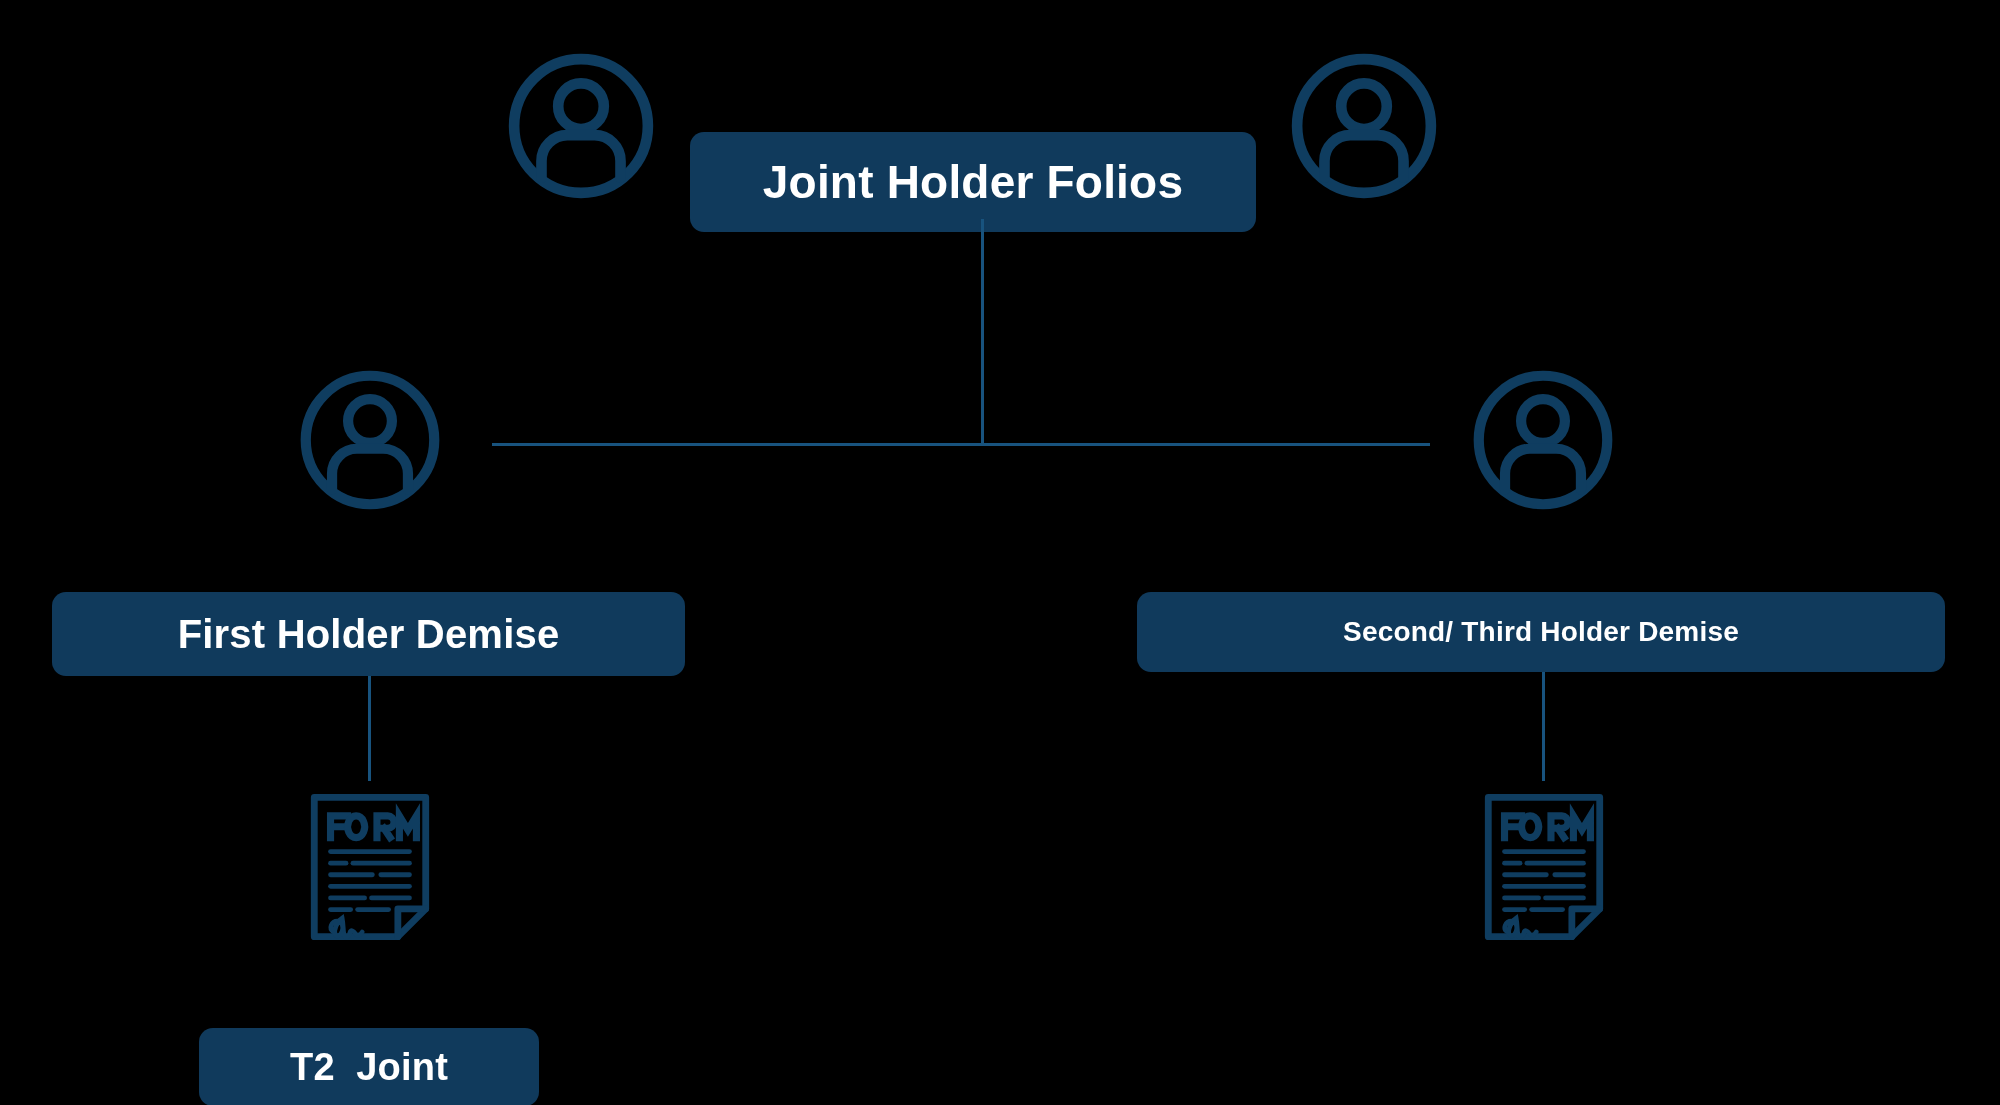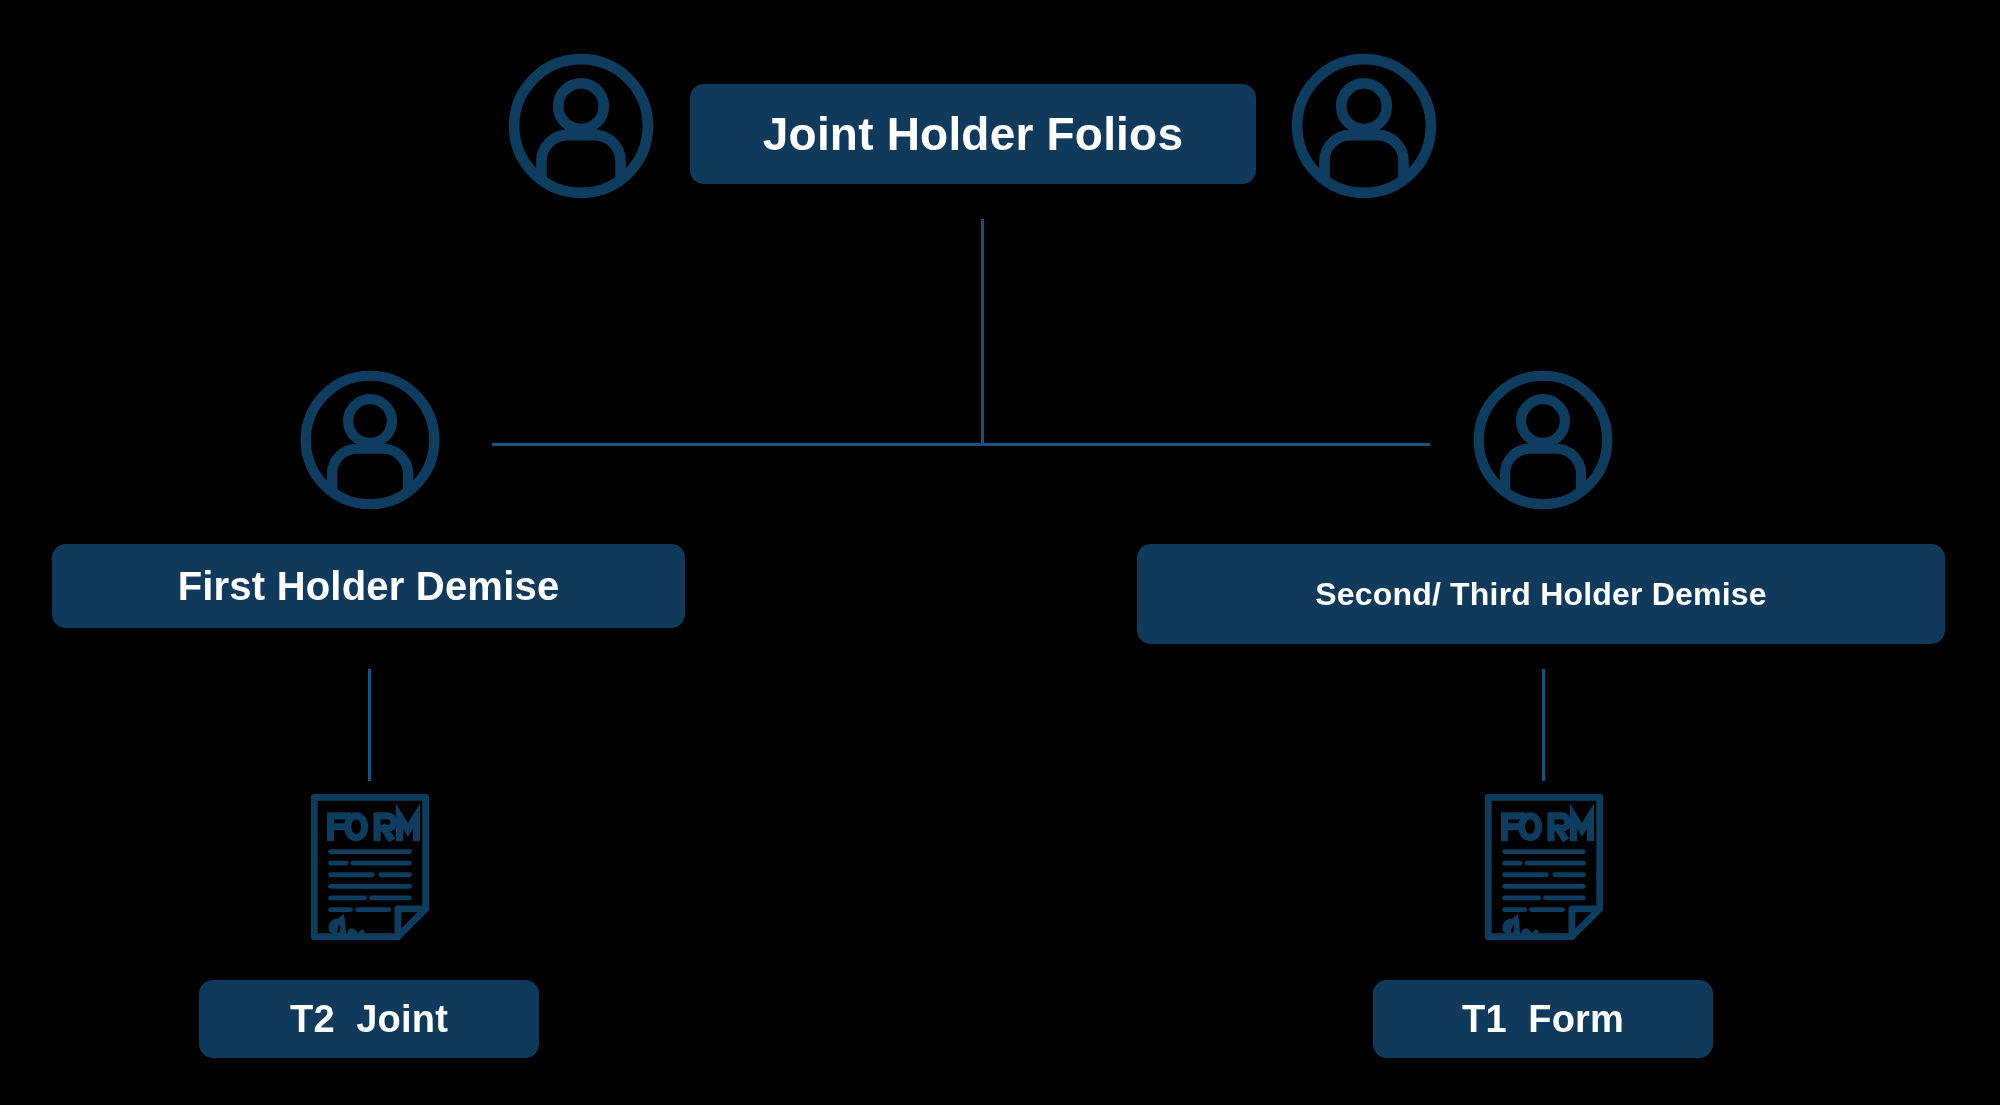--- a/index.html
+++ b/index.html
@@ -24,20 +24,21 @@
     color: #FFFFFF;
     display: flex;
     align-items: center;
     justify-content: center;
     border-radius: 14px;
     font-weight: bold;
     letter-spacing: 0.2px;
     white-space: pre;
     box-sizing: border-box;
     text-align: center;
+    margin-top: 48px;
   }
   .icon {
     position: absolute;
   }
   .icon svg {
     display: block;
     width: 100%;
     height: 100%;
   }
   .connector {
@@ -66,22 +67,22 @@
   #mid-person-left  { left: 297px;  top: 367px; width: 146px; height: 146px; }
   #mid-person-right { left: 1470px; top: 367px; width: 146px; height: 146px; }
 
   #label-first-holder {
     left: 52px;  top: 544px;
     width: 633px; height: 84px;
     font-size: 40px;
   }
   #label-second-third-holder {
     left: 1137px; top: 544px;
-    width: 808px; height: 100px;
-    font-size: 32px;
+    width: 808px; height: 80px;
+    font-size: 28px;
   }
 
   
   #form-icon-left  { left: 305px;  top: 788px; width: 130px; height: 158px; }
   #form-icon-right { left: 1479px; top: 788px; width: 130px; height: 158px; }
 
   #label-t2-form {
     left: 199px; top: 980px;
     width: 340px; height: 78px;
     font-size: 38px;
@@ -197,15 +198,14 @@
       </g>
       <g fill="none" stroke="#0F3D60" stroke-width="3" stroke-linecap="round">
         <path d="M18.5 93 c-3.5 -2 -1.5 -7 2.5 -7 c3 0 4 3.5 3 6.5 c-1 3 -3.5 4 -4.5 2 c-1 -2.5 1 -8 4.5 -10.5
                  c1 5 0.5 9.5 1.5 11.5 c1 2 3 0.5 3.5 -2 c0.5 -2.5 2.5 -1 3.5 0.5 c1 1.5 3 1.5 4.5 -1"></path>
       </g>
     </svg>
   </div>
 
   <div class="node-label" id="label-t2-form">T2  Joint</div>
 
-  <div class="node-label" id="label-t1-form">T1  Form</div>
 
 </div>
 
 </body></html>

